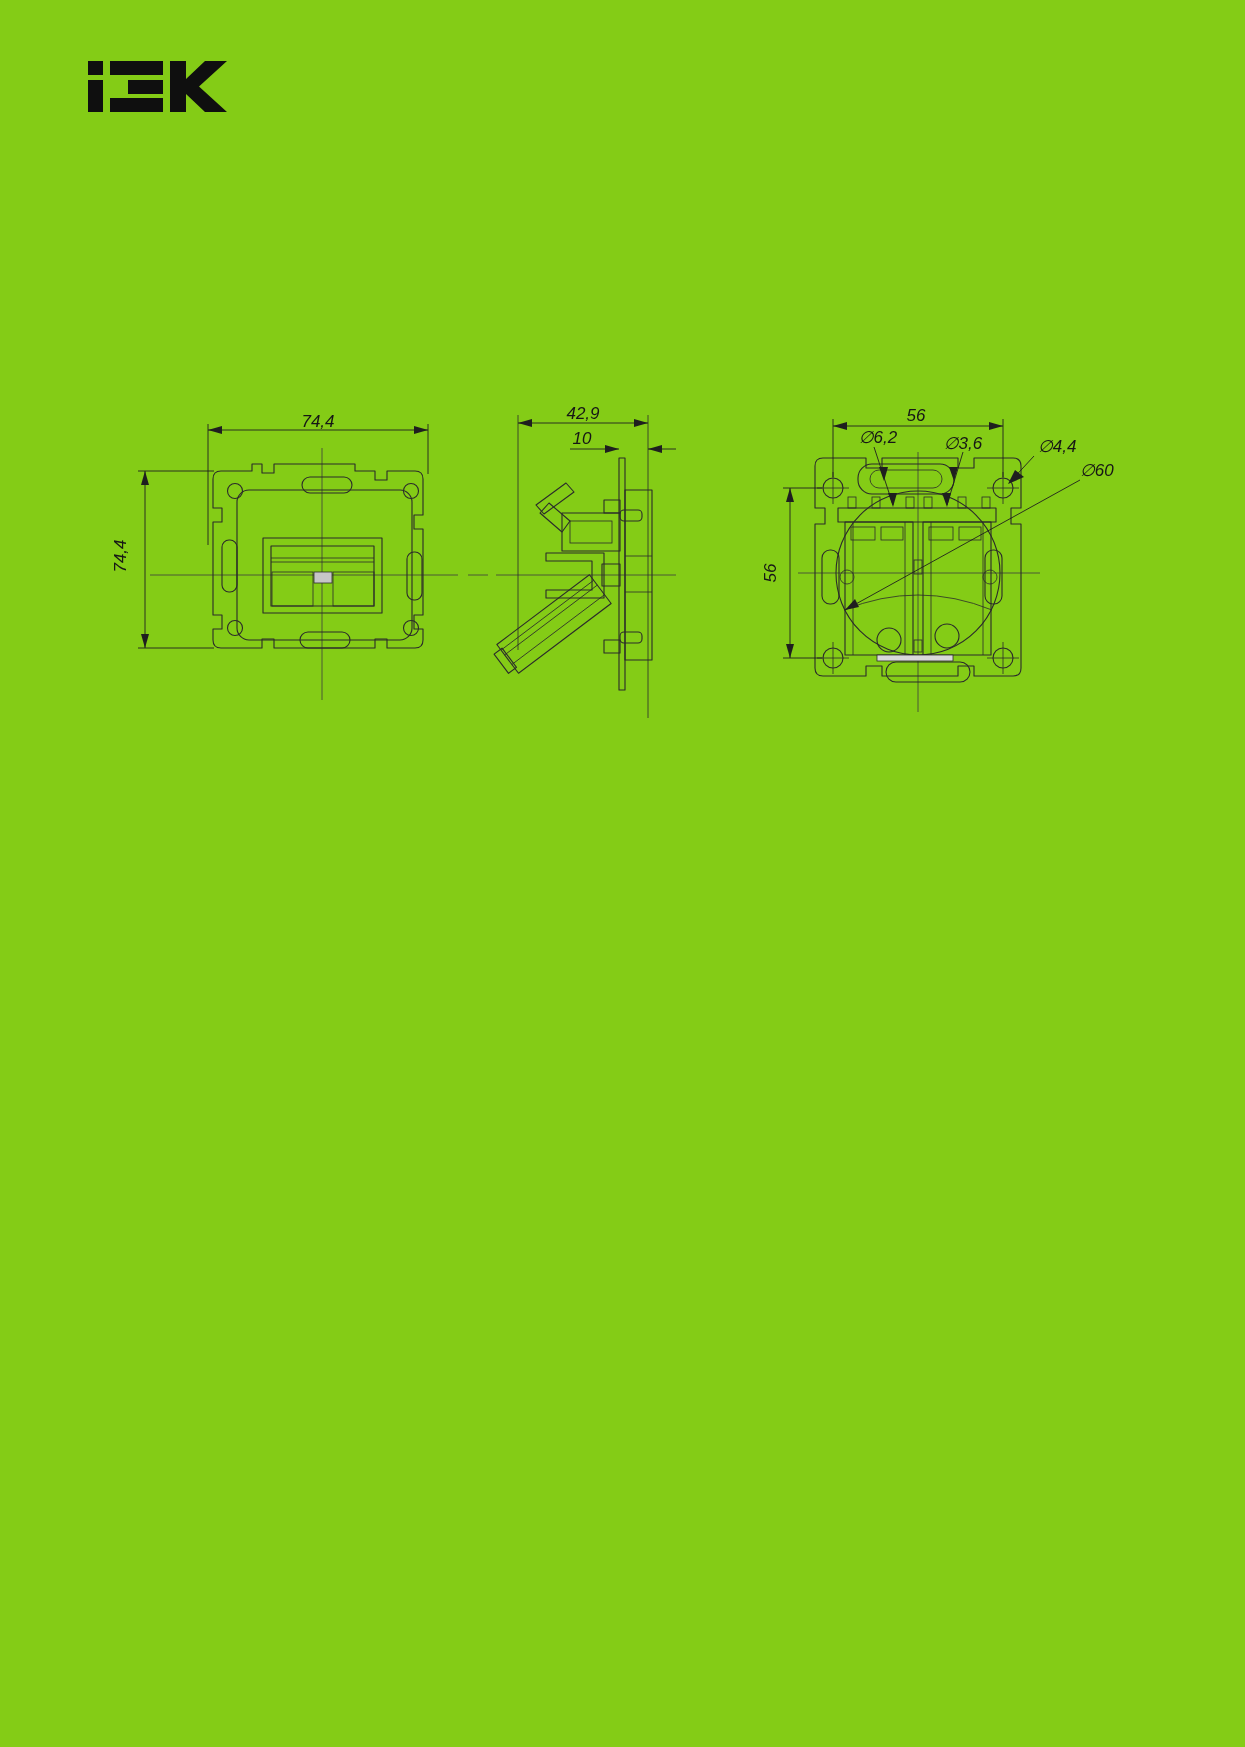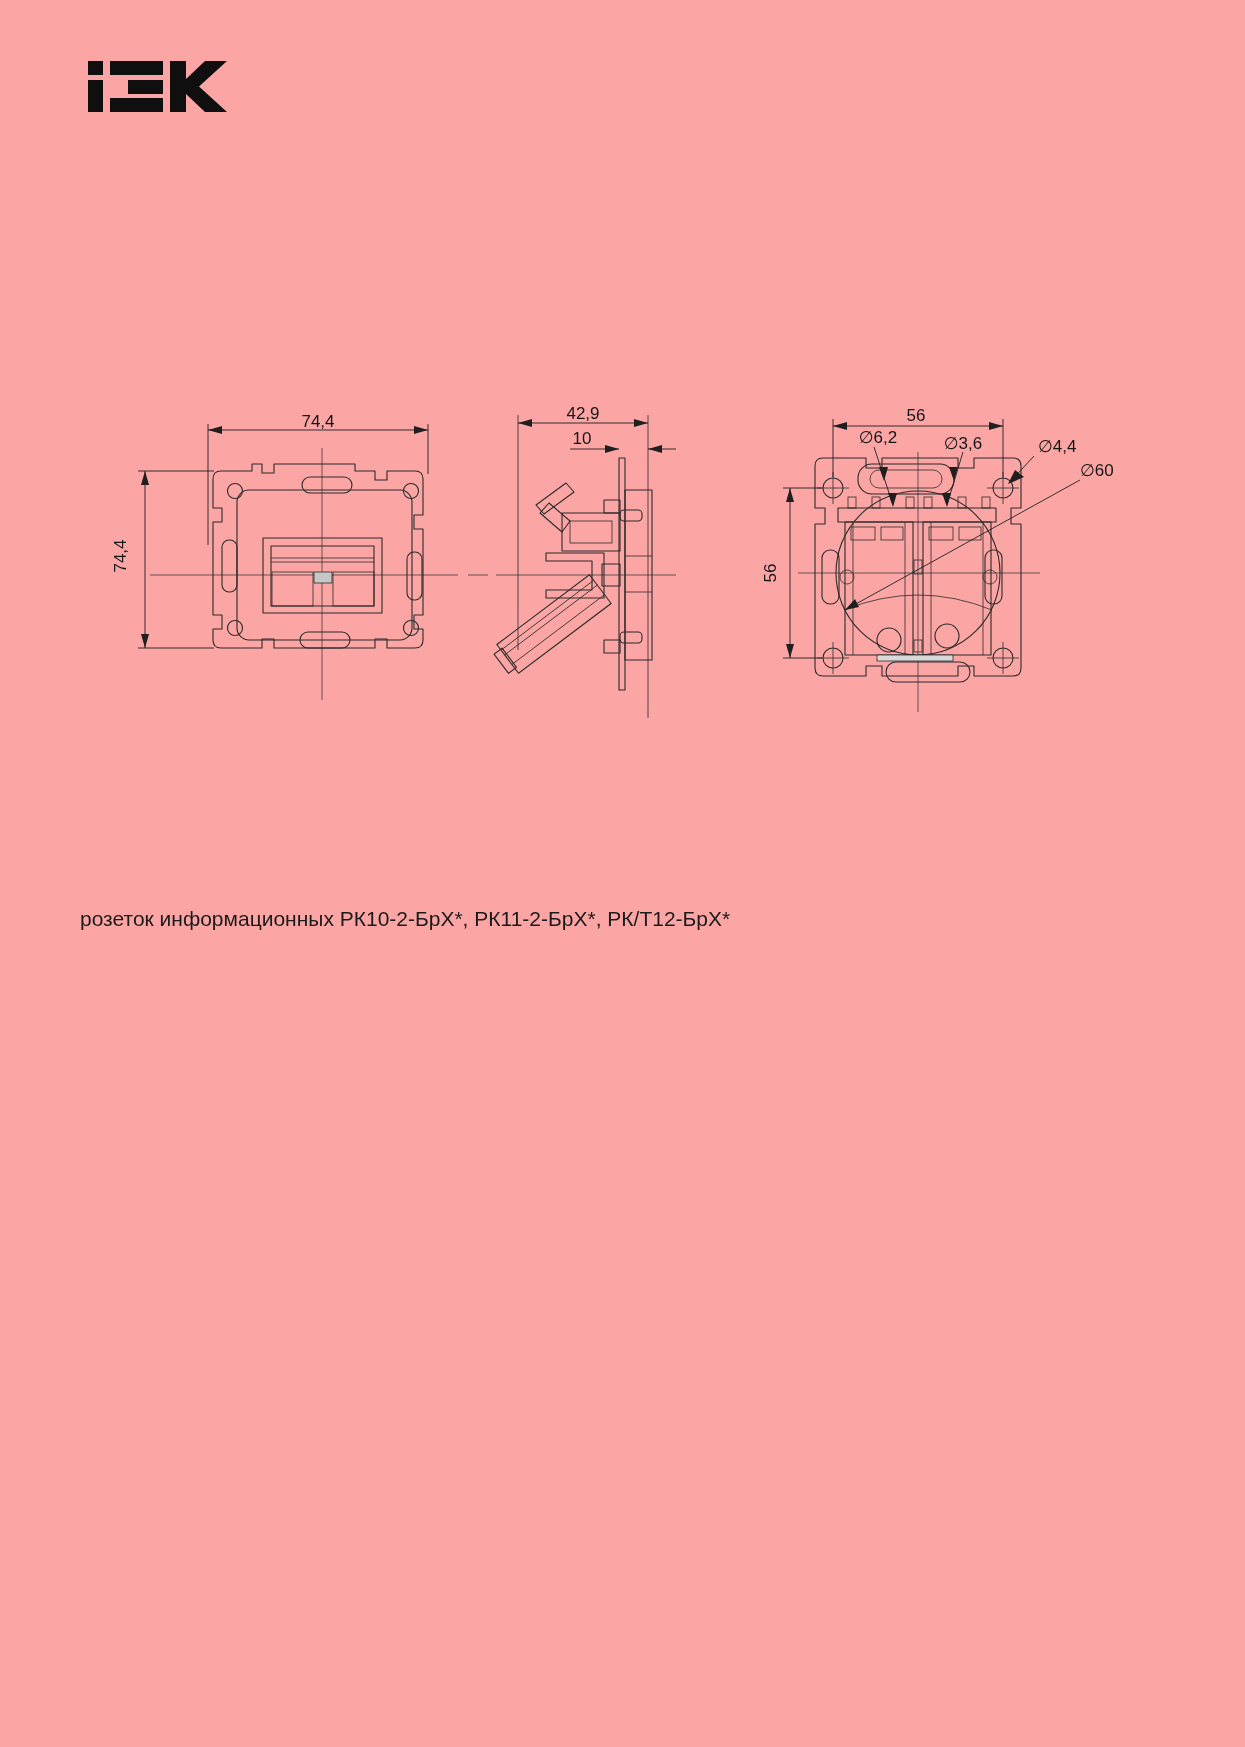--- a/index.html
+++ b/index.html
@@ -1,17 +1,17 @@
 <!DOCTYPE html>
 <html><head>
 <meta charset="utf-8">
 <style>
   html,body{margin:0;padding:0;background:#ffffff;}
-  .page{position:relative;width:1245px;height:1747px;background:#fca5a5;
-        font-family:"Liberation Sans",sans-serif;overflow:hidden;}
+  .page{position:relative;width:1245px;height:1747px;background:#84cc16;
+        font-family:"Liberation Sans",sans-serif;overflow:hidden;font-style:italic;}
   svg{display:block;}
   .logo-svg{position:absolute;left:75px;top:48px;}
   .fig-svg{position:absolute;left:0;top:0;}
   .ln{fill:none;stroke:#2b2b2b;stroke-width:1.1;stroke-linejoin:round;stroke-linecap:round;}
   .thin{fill:none;stroke:#2b2b2b;stroke-width:0.8;}
   .cl{fill:none;stroke:#3d3d3d;stroke-width:0.8;}
   .dim{fill:none;stroke:#1f1f1f;stroke-width:0.9;}
   .ar{fill:#1f1f1f;stroke:none;}
   .gray{fill:#c6c6c6;stroke:#2b2b2b;stroke-width:0.8;}
   .strip{fill:#d9d9d9;stroke:#2b2b2b;stroke-width:0.8;}
@@ -188,17 +188,16 @@
       <polygon class="ar" points="1008,484 1015,470 1024,477"></polygon>
       <text class="d" x="1038" y="452" text-anchor="start">∅4,4</text>
 
       <path class="dim" d="M1080,480 L845,610"></path>
       <polygon class="ar" points="845,610 855,599 859,607"></polygon>
       <text class="d" x="1080" y="476" text-anchor="start">∅60</text>
     </g>
   </svg>
 
   <div class="caption">
-    <div>розеток информационных РК10-2-БрХ*, РК11-2-БрХ*, РК/Т12-БрХ*</div>
   </div>
 
 
 </div>
 
 </body></html>

